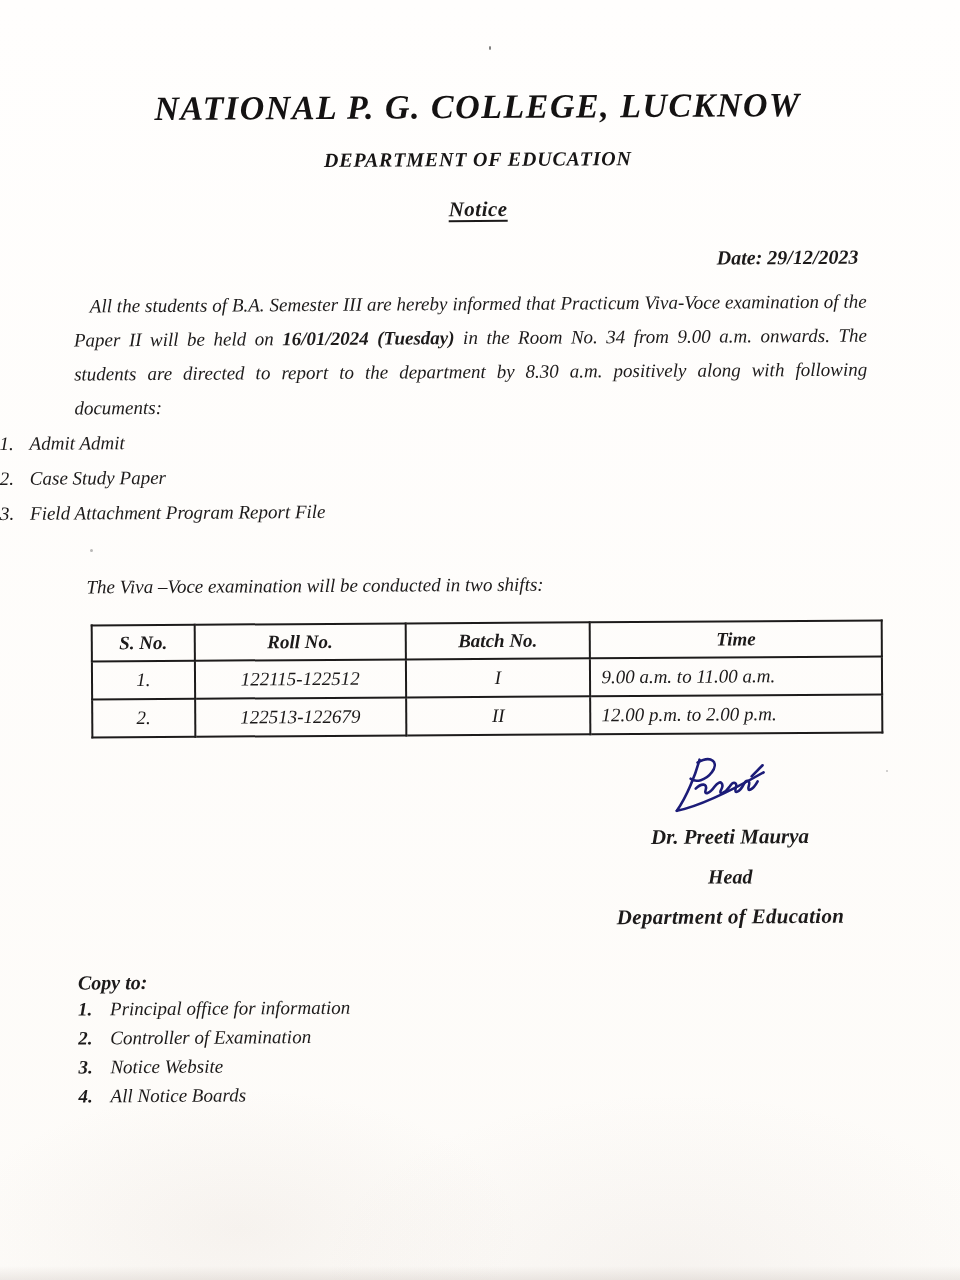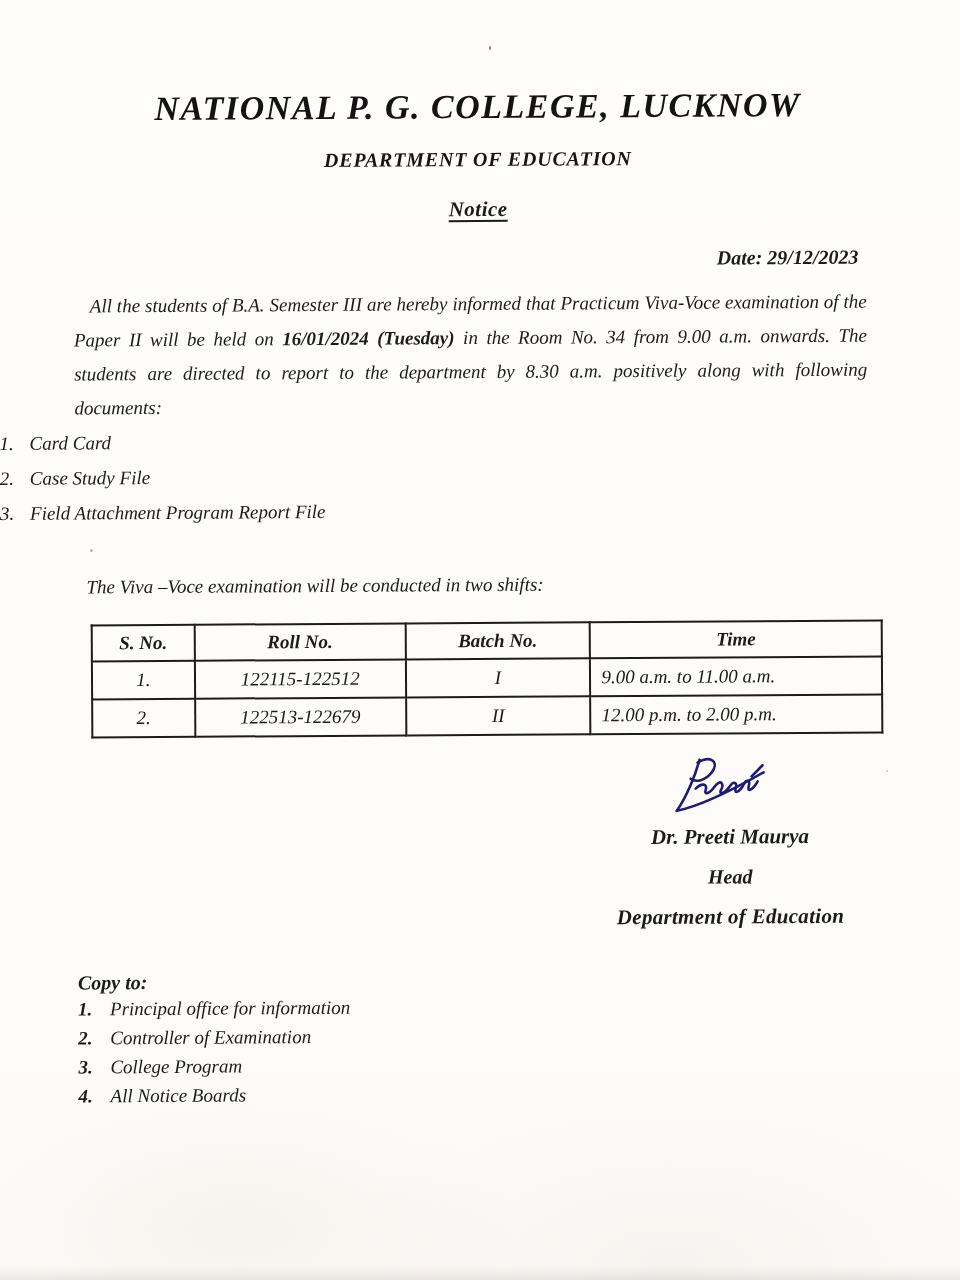--- a/index.html
+++ b/index.html
@@ -106,22 +106,22 @@
   <div class="tilt">
 
     <h1 class="college">NATIONAL P. G. COLLEGE, LUCKNOW</h1>
     <h2 class="dept">DEPARTMENT OF EDUCATION</h2>
     <h3 class="notice-title">Notice</h3>
     <div class="date-line">Date: 29/12/2023</div>
 
     <p class="para"><span>All the students of B.A. Semester III are hereby informed that Practicum Viva-Voce examination of the Paper II will be held on </span><b>16/01/2024 (Tuesday)</b><span> in the Room No. 34 from 9.00 a.m. onwards. The students are directed to report to the department by 8.30 a.m. positively along with following documents:</span></p>
 
     <ol class="plain docs" id="documents-list">
-        <li><span class="num">1.</span><span>Card Card</span></li>
-        <li><span class="num">2.</span><span>Case Study File</span></li>
+        <li><span class="num">1.</span><span>Admit Admit</span></li>
+        <li><span class="num">2.</span><span>Case Study Paper</span></li>
         <li><span class="num">3.</span><span>Field Attachment Program Report File</span></li>
       </ol>
 
     <p class="shift-line">The Viva –Voce examination will be conducted in two shifts:</p>
 
     <table class="shifts">
       <thead>
         <tr id="table-head-row">
             <th>S. No.</th>
             <th>Roll No.</th>
@@ -158,21 +158,21 @@
       <div class="sig-name">Dr. Preeti Maurya</div>
       <div class="sig-title">Head</div>
       <div class="sig-dept">Department of Education</div>
     </div>
 
     <div class="copy-section">
       <div class="copy-label">Copy to:</div>
       <ol class="plain copy-list" id="copy-list">
           <li><span class="num" style="font-weight: bold;">1.</span><span>Principal office for information</span></li>
           <li><span class="num" style="font-weight: bold;">2.</span><span>Controller of Examination</span></li>
-          <li><span class="num" style="font-weight: bold;">3.</span><span>College Program</span></li>
+          <li><span class="num" style="font-weight: bold;">3.</span><span>Notice Website</span></li>
           <li><span class="num" style="font-weight: bold;">4.</span><span>All Notice Boards</span></li>
         </ol>
     </div>
 
   </div>
 
   <div class="speck s1"></div>
   <div class="speck s2"></div>
   <div class="speck s3"></div>
 </div>

